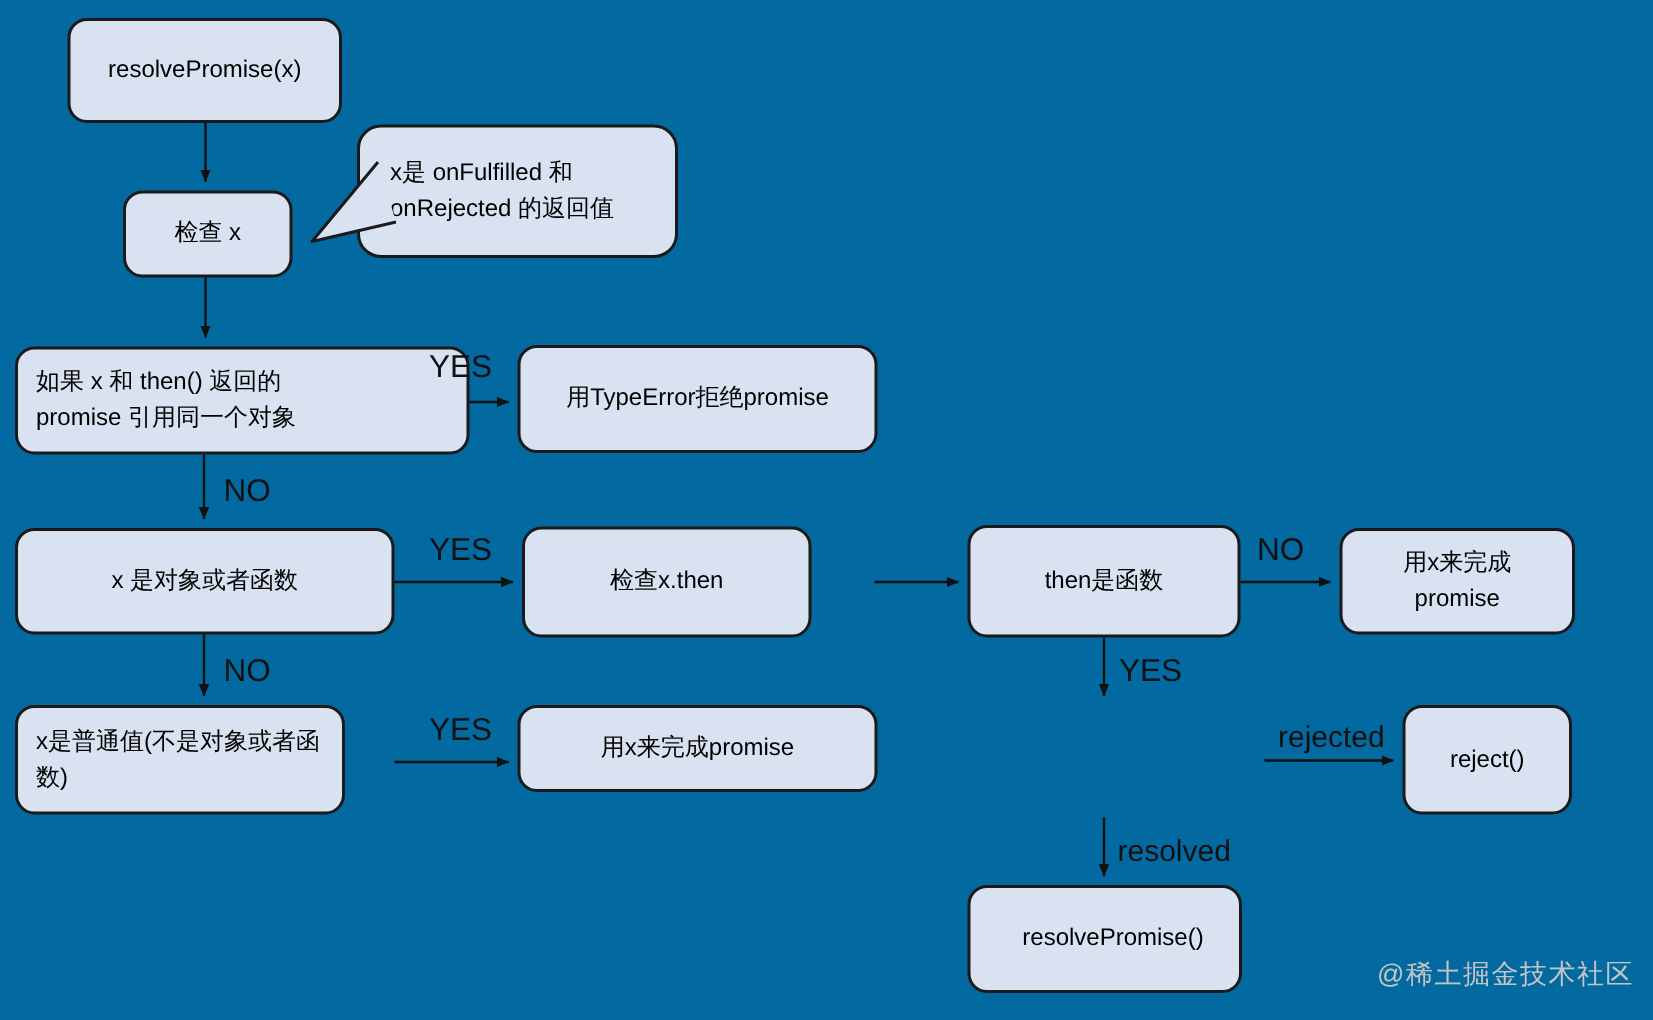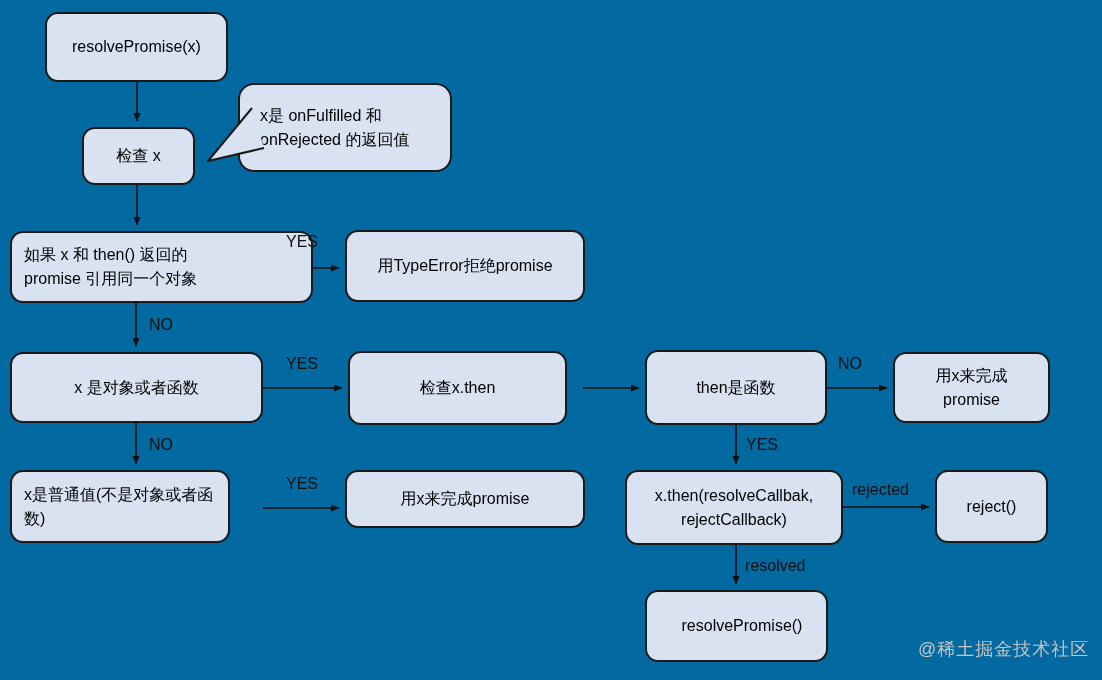--- a/index.html
+++ b/index.html
@@ -23,45 +23,45 @@
     font-size:16px;
     line-height:24px;
     color:#000;
     white-space:pre-line;
     padding:0 8px;
     z-index:2;
   }
   .node.left{justify-content:flex-start;text-align:left;padding:0 12px;}
   .edge-label{
     position:absolute;
-    font-size:16px;
+    font-size:21px;
     color:#111;
     z-index:3;
     white-space:nowrap;
   }
-  .edge-label.small{font-size:16px;}
+  .edge-label.small{font-size:20px;}
   #edges-svg{position:absolute;left:0;top:0;z-index:1;}
   #bubble-tail-svg{position:absolute;left:0;top:0;z-index:4;pointer-events:none;}
   #speech-bubble{border-radius:16px;z-index:3;}
   #watermark{
     position:absolute;
     left:918px;top:637px;
     font-size:18px;
     letter-spacing:1px;
     color:#c4c4c4;
     z-index:2;
   }
   
   #n-resolve-x      {left:45px;  top:12px;  width:183px; height:70px;}
   #n-check-x        {left:82px;  top:127px; width:113px; height:58px;}
   #speech-bubble    {left:238px; top:83px;  width:214px; height:89px; text-align:left; justify-content:flex-start; padding:0 20px;}
   #n-same-ref       {left:10px;  top:231px; width:303px; height:72px;}
   #n-typeerror      {left:345px; top:230px; width:240px; height:72px;}
   #n-obj-func       {left:10px;  top:352px; width:253px; height:71px;}
-  #n-check-then     {left:348px; top:351px; width:219px; height:74px;}
+  #n-check-then     {left:348px; top:351px; width:193px; height:74px;}
   #n-then-func      {left:645px; top:350px; width:182px; height:75px;}
   #n-fulfill-small  {left:893px; top:352px; width:157px; height:71px;}
   #n-plain-value    {left:10px;  top:470px; width:220px; height:73px;}
   #n-fulfill-wide   {left:345px; top:470px; width:240px; height:58px;}
   #n-xthen-call     {left:625px; top:470px; width:218px; height:75px;}
   #n-reject         {left:935px; top:470px; width:113px; height:73px;}
   #n-resolve-call   {left:645px; top:590px; width:183px; height:72px;padding-left:19px;}
   
   #l-same-ref-yes   {left:286px; top:233px;}
   #l-same-ref-no    {left:149px; top:316px;}
@@ -116,22 +116,20 @@
 
   <div class="node" id="n-obj-func">x 是对象或者函数</div>
   <div class="node" id="n-check-then">检查x.then</div>
   <div class="node" id="n-then-func">then是函数</div>
   <div class="node" id="n-fulfill-small">用x来完成
 promise</div>
 
   <div class="node left" id="n-plain-value">x是普通值(不是对象或者函
 数)</div>
   <div class="node" id="n-fulfill-wide">用x来完成promise</div>
-  <div class="node" id="n-xthen-call">x.then(resolveCallbak,
-rejectCallback)</div>
   <div class="node" id="n-reject">reject()</div>
 
   <div class="node" id="n-resolve-call">resolvePromise()</div>
 
   <div class="edge-label" id="l-same-ref-yes">YES</div>
   <div class="edge-label" id="l-same-ref-no">NO</div>
   <div class="edge-label" id="l-obj-func-yes">YES</div>
   <div class="edge-label" id="l-obj-func-no">NO</div>
   <div class="edge-label" id="l-plain-yes">YES</div>
   <div class="edge-label" id="l-then-no">NO</div>

